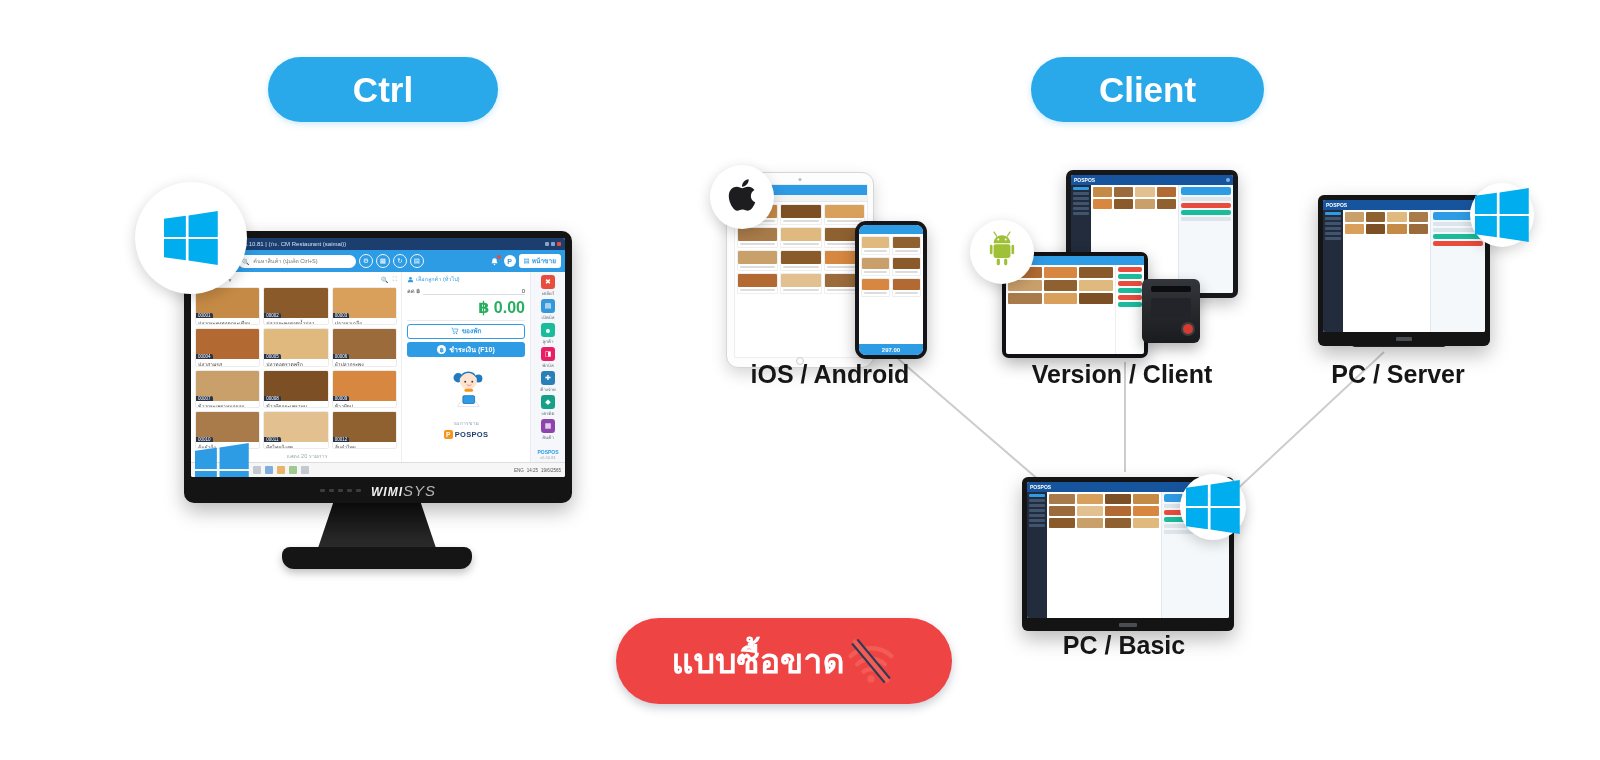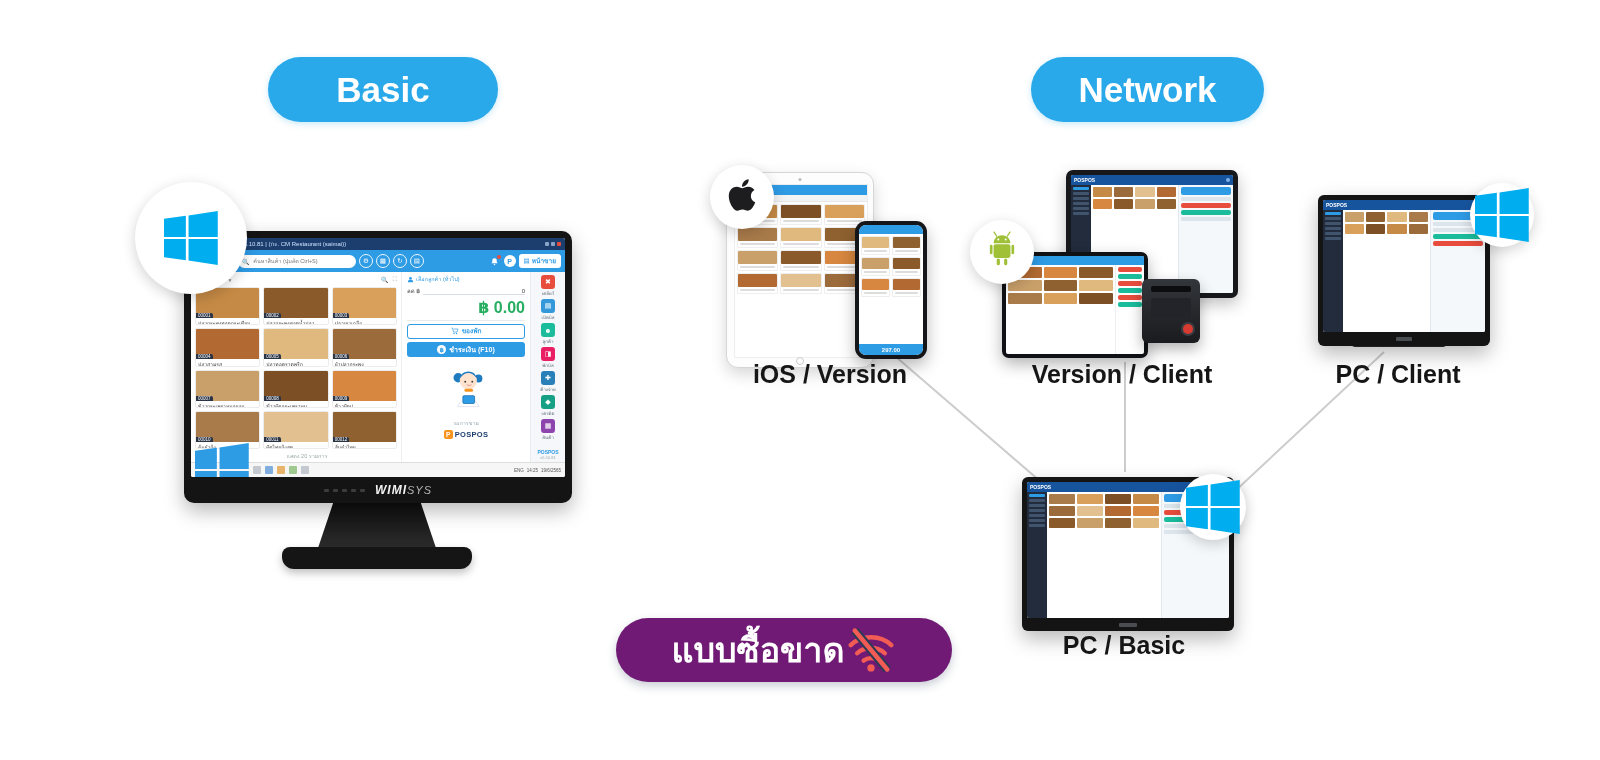--- a/index.html
+++ b/index.html
@@ -9,22 +9,22 @@
   svg.lines line{stroke:#cdcdcd;stroke-width:2}
 
   
   .pill{position:absolute;display:flex;align-items:center;justify-content:center;
         background:#29A9E9;color:#fff;font-weight:bold;border-radius:34px;z-index:2;
         box-shadow:0 2px 6px rgba(41,169,233,.25)}
   .pill.basic{left:268px;top:57px;width:230px;height:65px;font-size:35px}
   .pill.network{left:1031px;top:57px;width:233px;height:65px;font-size:35px}
 
   
-  .bottom-pill{position:absolute;left:616px;top:618px;width:336px;height:64px;border-radius:43px;
-        background:#701a75;display:flex;align-items:center;justify-content:center;z-index:2;
+  .bottom-pill{position:absolute;left:616px;top:618px;width:336px;height:86px;border-radius:43px;
+        background:#ef4444;display:flex;align-items:center;justify-content:center;z-index:2;
         box-shadow:0 4px 10px rgba(45,58,86,.25)}
   .bottom-pill .txt{color:#fff;font-weight:bold;font-size:34px}
   .bottom-pill svg{width:52px;height:52px}
 
   
   .dev-label{position:absolute;text-align:center;font-weight:bold;font-size:25px;color:#161616;z-index:2}
 
   
   .logo-circle{position:absolute;background:#fff;border-radius:50%;display:flex;align-items:center;
         justify-content:center;box-shadow:0 4px 14px rgba(0,0,0,.18);z-index:4}
@@ -37,21 +37,21 @@
   .android-ico svg{width:34px;height:38px}
 
   
   .monitor{position:absolute;background:#141414;border-radius:10px;z-index:1;
         box-shadow:0 8px 20px rgba(0,0,0,.28)}
   .monitor .chin{position:absolute;left:0;right:0;bottom:0;display:flex;align-items:center;
         justify-content:center;gap:10px;color:#fff}
   .chin-dots{display:flex;gap:4px}
   .chin-dots b{width:5px;height:3px;background:#3c3c3c;border-radius:1px}
   .wimi{font-style:italic;font-weight:bold;font-size:12px;letter-spacing:1px;color:#f2f2f2}
-  .wimi em{font-style:italic;font-weight:normal;font-size:11px;color:#b5b5b5}
+  .wimi em{font-style:italic;font-weight:normal;font-size:15px;color:#b5b5b5}
 
   .pos-monitor{left:184px;top:231px;width:388px;height:272px}
   .pos-monitor .chin{height:26px}
   .pos-screen{position:absolute;left:7px;top:7px;right:7px;bottom:26px;background:#fff;
         overflow:hidden;border-radius:2px;display:flex;flex-direction:column}
 
   .stand-neck{position:absolute;left:317px;top:501px;width:120px;height:50px;z-index:0;
         background:linear-gradient(#0d0d0d,#2e2e2e);clip-path:polygon(14% 0,86% 0,100% 100%,0 100%)}
   .stand-base{position:absolute;left:282px;top:547px;width:190px;height:22px;background:#151515;
         border-radius:8px 8px 12px 12px;z-index:0;box-shadow:0 4px 8px rgba(0,0,0,.25)}
@@ -230,24 +230,24 @@
 </head>
 <body>
 
 <svg class="lines" width="1600" height="760" viewBox="0 0 1600 760">
   <line x1="888" y1="350" x2="1062" y2="500"></line>
   <line x1="1125" y1="362" x2="1125" y2="472"></line>
   <line x1="1384" y1="352" x2="1234" y2="492"></line>
 </svg>
 
 <div class="pill basic">
-  <span>Basic</span>
+  <span>Ctrl</span>
 </div>
 <div class="pill network">
-  <span>Network</span>
+  <span>Client</span>
 </div>
 
 <div class="stand-neck"></div>
 <div class="stand-base"></div>
 
 <div class="monitor pos-monitor">
   <div class="pos-screen">
 
     <div class="titlebar">
       <span>POSPOS Version 5.10.81 | (กะ. CM Restaurant (saimai))</span>
@@ -591,21 +591,21 @@
   </div>
 </div>
 
 <div class="logo-circle small" style="left:710px;top:165px">
   <span class="apple-ico">
     <svg viewBox="0 0 384 512">
         <path fill="#1D1D1F" d="M318.7 268.7c-.2-36.7 16.4-64.4 50-84.8-18.8-26.9-47.2-41.7-84.7-44.6-35.5-2.7-74.3 20.7-88.5 20.7-15 0-49.4-19.7-76.4-19.7C63.3 141.2 4 184.8 4 273.5q0 39.3 14.4 81.2c12.8 36.7 59 126.7 107.2 125.2 25.2-.6 43-17.9 75.8-17.9 31.8 0 48.3 17.9 76.4 17.9 48.6-.7 90.4-82.5 102.6-119.3-65.2-30.7-61.7-90-61.7-91.9zm-56.6-164.2c27.3-32.4 24.8-61.9 24-72.5-24.1 1.4-52 16.4-67.9 34.9-17.5 19.8-27.8 44.3-25.6 71.9 26.1 2 49.9-11.4 69.5-34.3z"></path>
       </svg>
   </span>
 </div>
-<div class="dev-label" style="left:730px;top:360px;width:200px">iOS / Version</div>
+<div class="dev-label" style="left:730px;top:360px;width:200px">iOS / Android</div>
 
 <div class="droid-back">
   <div class="mini-web">
     <div class="mw-top">
       <span>POSPOS</span>
         <span class="dot"></span>
     </div>
     <div class="mw-body">
       <div class="mw-side">
           <i></i>
@@ -731,21 +731,21 @@
       <span class="mlogo"></span>
     </div>
 </div>
 <div class="logo-circle small" style="left:1470px;top:183px">
   <span class="win-ico">
       <svg viewBox="0 0 88 88" style="width:100%;height:100%;max-width:54px;max-height:54px">
         <path fill="currentColor" d="M0 12.8l35.6-4.9v34.3H0zM40 7.3L87.6 0v42.2H40zM0 45.8h35.6v34.3L0 75.2zM40 45.8h47.6V88L40 80.7z"></path>
       </svg>
     </span>
 </div>
-<div class="dev-label" style="left:1298px;top:360px;width:200px">PC / Client</div>
+<div class="dev-label" style="left:1298px;top:360px;width:200px">PC / Server</div>
 
 <div class="srv-neck"></div>
 <div class="srv-base"></div>
 <div class="monitor srv-monitor">
   <div class="srv-screen">
     <div class="mini-web">
       <div class="mw-top">
         <span>POSPOS</span>
           <span class="dot"></span>
       </div>

